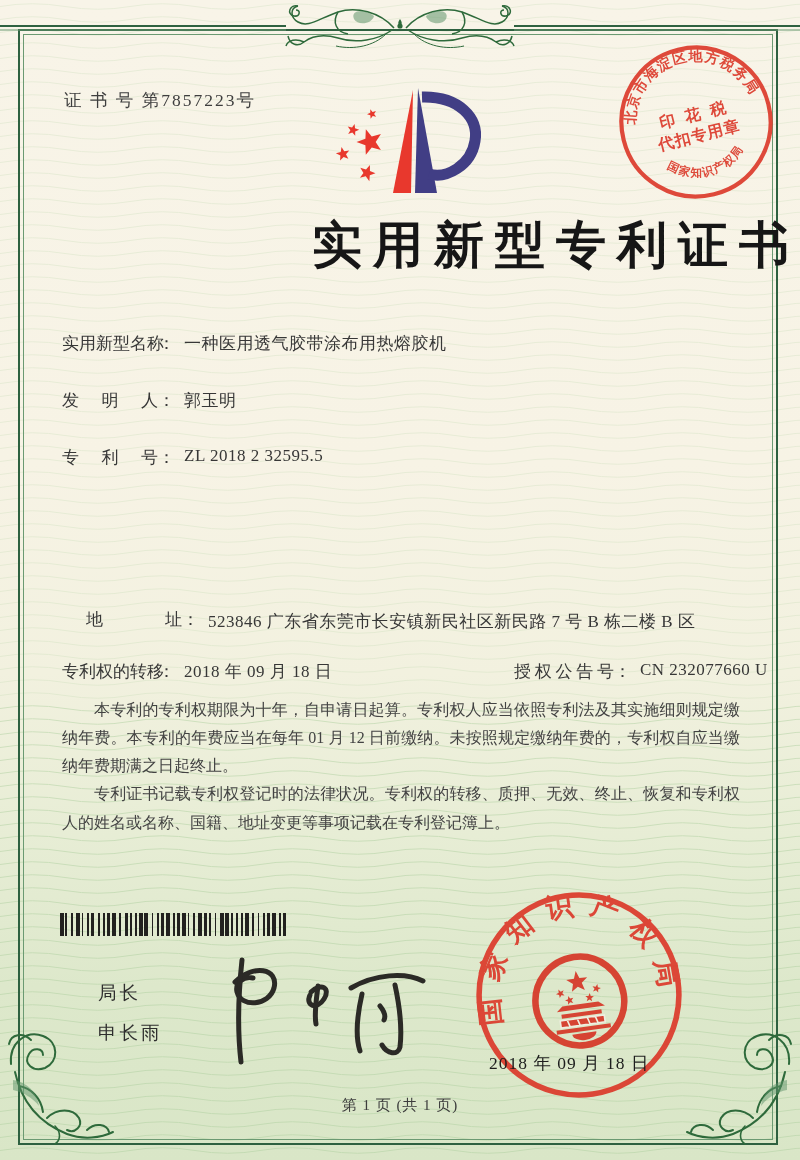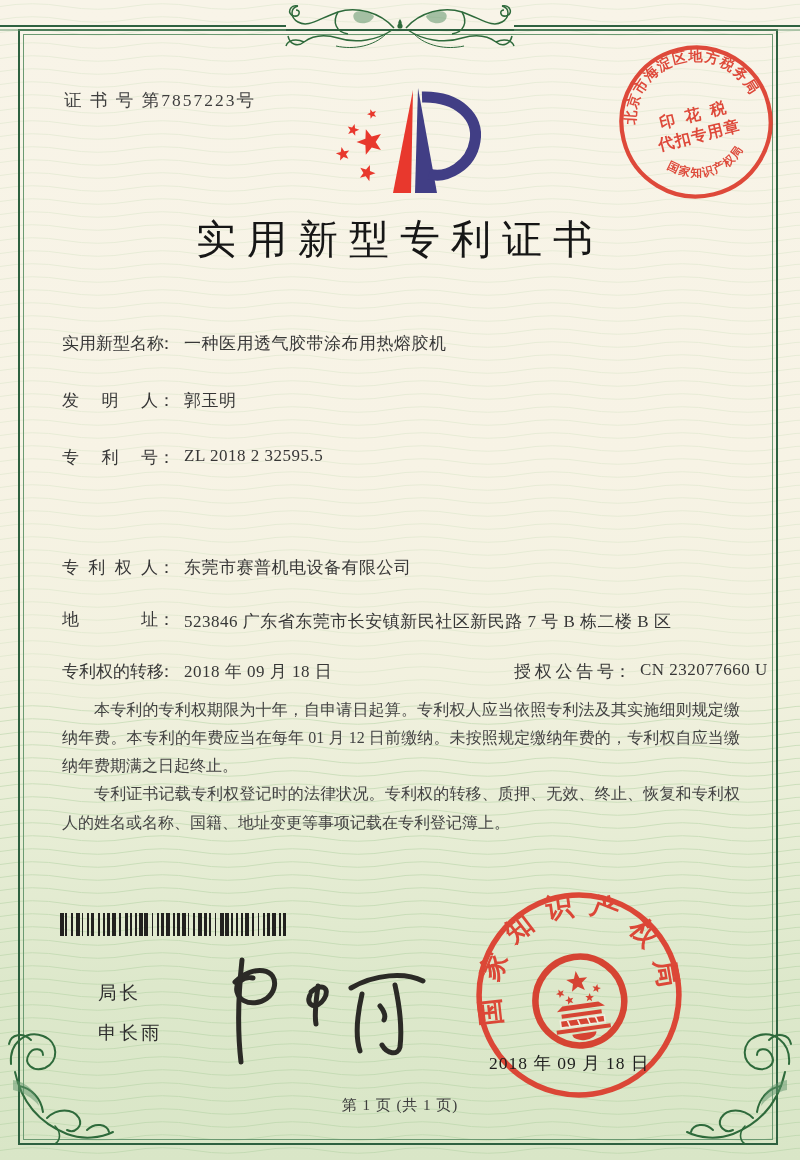--- a/index.html
+++ b/index.html
@@ -10,27 +10,27 @@
   .bg-waves{position:absolute;left:0;top:0;z-index:0;}
   .frame-outer{position:absolute;left:18px;top:29px;right:22px;bottom:15px;border:2px solid #2e6140;z-index:1;}
   .frame-inner{position:absolute;left:23px;top:34px;right:27px;bottom:20px;border:1px solid #6b9a72;z-index:1;}
   .topband{position:absolute;left:0;top:0;z-index:2;}
   .corner{position:absolute;bottom:10px;z-index:2;}
   .corner.left{left:3px;}
   .corner.right{right:3px;transform:scaleX(-1);}
   .cert-no{position:absolute;left:64px;top:88px;font-size:17.5px;letter-spacing:2px;color:#3e3e3e;z-index:3;}
   .logo{position:absolute;left:325px;top:80px;z-index:3;}
   .tax-seal{position:absolute;left:612px;top:38px;z-index:4;opacity:.92;}
-  .title{position:absolute;left:0;top:212px;width:100%;text-align:center;font-size:40px;font-weight:normal;
+  .title{position:absolute;left:0;top:212px;width:100%;text-align:right;font-size:50px;font-weight:bold;
          letter-spacing:11px;color:#161616;z-index:3;}
   .field-row{position:absolute;left:62px;font-size:17px;color:#373737;z-index:3;white-space:nowrap;}
   .f-label{display:inline-block;width:96px;text-align:justify;text-align-last:justify;vertical-align:top;}
   .f-colon{display:inline-block;vertical-align:top;}
   .f-value{display:inline-block;margin-left:9px;vertical-align:top;letter-spacing:.5px;}
-  .field-row.wrap{white-space:normal;}
+  .field-row.wrap{white-space:normal;margin-left:24px;}
   .field-row.wrap .f-value{width:542px;line-height:1.62;}
   .grant-right{position:absolute;left:452px;top:0;}
   .paragraphs{position:absolute;left:62px;top:696px;width:678px;font-size:16px;line-height:1.76;color:#434343;
               text-align:justify;z-index:3;}
   .paragraphs p{margin:0;text-indent:2em;}
   .barcode{position:absolute;left:60px;top:913px;width:228px;height:23px;font-size:0;z-index:3;}
   .barcode i{display:inline-block;height:100%;}
   .signer{position:absolute;left:98px;z-index:3;font-size:18.5px;color:#2e2e2e;letter-spacing:3px;}
   .signature{position:absolute;left:195px;top:948px;z-index:4;}
   .sipo-seal{position:absolute;left:468px;top:884px;z-index:3;opacity:.93;}
@@ -152,23 +152,20 @@
   <div class="title">实用新型专利证书</div>
 
   <div class="field-row" style="top:389px">
     <span class="f-label">发明人</span><span class="f-colon">：</span><span class="f-value">郭玉明</span>
   </div>
   <div class="field-row" style="top:332px">
     <span class="f-label">实用新型名称</span><span class="f-colon">：</span><span class="f-value">一种医用透气胶带涂布用热熔胶机</span>
   </div>
   <div class="field-row" style="top:446px">
     <span class="f-label">专利号</span><span class="f-colon">：</span><span class="f-value">ZL 2018 2 32595.5</span>
-  </div>
-  <div class="field-row" style="top:556px">
-    <span class="f-label">专利权人</span><span class="f-colon">：</span><span class="f-value">东莞市赛普机电设备有限公司</span>
   </div>
   <div class="field-row wrap" style="top:608px">
     <span class="f-label">地址</span><span class="f-colon">：</span><span class="f-value">523846 广东省东莞市长安镇新民社区新民路 7 号 B 栋二楼 B 区</span>
   </div>
   <div class="field-row" style="top:660px;right:62px">
     <span>
       <span class="f-label">专利权的转移</span><span class="f-colon">：</span><span class="f-value">2018 年 09 月 18 日</span>
     </span>
     <span class="grant-right">
       <span class="f-label" style="width:100px">授权公告号</span><span class="f-colon">：</span><span class="f-value">CN 232077660 U</span>

